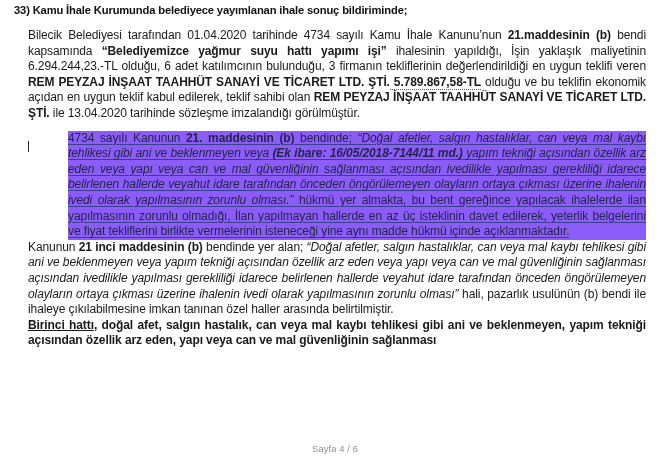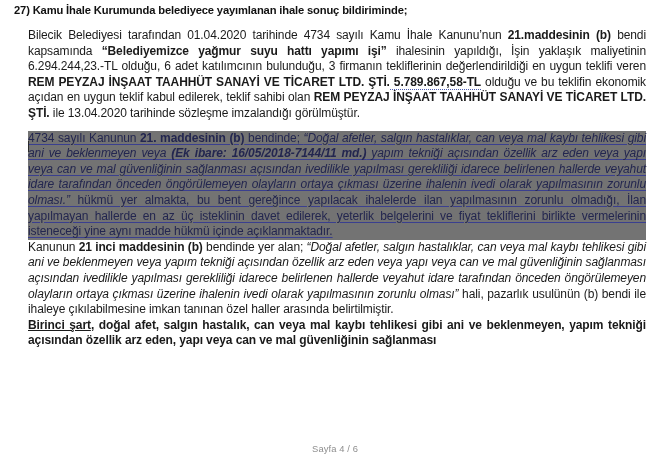--- a/index.html
+++ b/index.html
@@ -56,22 +56,23 @@
   .para.j { text-align: justify; text-align-last: left; }
 
   b, .b { font-weight: bold; }
   i, .i { font-style: italic; }
 
   .u { text-decoration: underline; }
 
   
   .quote-block {
     position: relative;
-    background: #737373;
+    background: #8b5cf6;
     padding: 0;
+    margin-left: 40px;
   }
 
   .hl-line {
     display: block;
     text-decoration: underline;
     text-decoration-color: #3a3f8f;
     text-underline-offset: 1.5px;
   }
 
   .blueish { color: #23264f; }
@@ -102,36 +103,36 @@
   .gap-sm { height: 9px; }
   .squig-b {
     border-bottom: 1.5px dotted #4a5ab0;
   }
 </style>
 </head>
 <body>
 
 <div class="page">
 
-  <div class="doc-heading">27) Kamu İhale Kurumunda belediyece yayımlanan ihale sonuç bildiriminde;</div>
+  <div class="doc-heading">33) Kamu İhale Kurumunda belediyece yayımlanan ihale sonuç bildiriminde;</div>
 
   <div class="body-block">
 
     <p class="para j"><span>Bilecik Belediyesi tarafından 01.04.2020 tarihinde 4734 sayılı Kamu İhale Kanunu’nun </span><b>21.maddesinin (b)</b><span> bendi kapsamında </span><b>“Belediyemizce yağmur suyu hattı yapımı işi”</b><span> ihalesinin yapıldığı, İşin yaklaşık maliyetinin 6.294.244,23.-TL olduğu, 6 adet katılımcının bulunduğu, 3 firmanın tekliflerinin değerlendirildiği en uygun teklifi veren </span><b>REM PEYZAJ İNŞAAT TAAHHÜT SANAYİ VE TİCARET LTD. ŞTİ.</b><b class="squig-b"> 5.789.867,58-TL</b><span> olduğu ve bu teklifin ekonomik açıdan en uygun teklif kabul edilerek, teklif sahibi olan </span><b>REM PEYZAJ İNŞAAT TAAHHÜT SANAYİ VE TİCARET LTD. ŞTİ.</b><span> ile 13.04.2020 tarihinde sözleşme imzalandığı görülmüştür.</span></p>
 
     <div class="gap-sm"></div>
 
     <div class="quote-block">
       <p class="para j hl-line blueish"><span>4734 sayılı Kanunun </span><b>21. maddesinin (b)</b><span> bendinde; </span><i>“Doğal afetler, salgın hastalıklar, can veya mal kaybı tehlikesi gibi ani ve beklenmeyen veya </i><b class="i">(Ek ibare: 16/05/2018-7144/11 md.)</b><i> yapım tekniği açısından özellik arz eden veya yapı veya can ve mal güvenliğinin sağlanması açısından ivedilikle yapılması gerekliliği idarece belirlenen hallerde veyahut idare tarafından önceden öngörülemeyen olayların ortaya çıkması üzerine ihalenin ivedi olarak yapılmasının zorunlu olması.”</i><span> hükmü yer almakta, bu bent gereğince yapılacak ihalelerde ilan yapılmasının zorunlu olmadığı, İlan yapılmayan hallerde en az üç isteklinin davet edilerek, yeterlik belgelerini ve fiyat tekliflerini birlikte vermelerinin isteneceği yine aynı madde hükmü içinde açıklanmaktadır.</span></p>
     </div>
 
     <p class="para j"><span>Kanunun </span><b>21 inci maddesinin (b)</b><span> bendinde yer alan; </span><i>“Doğal afetler, salgın hastalıklar, can veya mal kaybı tehlikesi gibi ani ve beklenmeyen veya yapım tekniği açısından özellik arz eden veya yapı veya can ve mal güvenliğinin sağlanması açısından ivedilikle yapılması gerekliliği idarece belirlenen hallerde veyahut idare tarafından önceden öngörülemeyen olayların ortaya çıkması üzerine ihalenin ivedi olarak yapılmasının zorunlu olması”</i><span> hali, pazarlık usulünün (b) bendi ile ihaleye çıkılabilmesine imkan tanınan özel haller arasında belirtilmiştir.</span></p>
 
 
-    <p class="para j"><b class="u">Birinci şart</b><b>, doğal afet, salgın hastalık, can veya mal kaybı tehlikesi gibi ani ve beklenmeyen, yapım tekniği açısından özellik arz eden, yapı veya can ve mal güvenliğinin sağlanması</b></p>
+    <p class="para j"><b class="u">Birinci hattı</b><b>, doğal afet, salgın hastalık, can veya mal kaybı tehlikesi gibi ani ve beklenmeyen, yapım tekniği açısından özellik arz eden, yapı veya can ve mal güvenliğinin sağlanması</b></p>
 
   </div>
 
   <div class="caret"></div>
 
   <div class="footer">Sayfa 4 / 6</div>
 
 </div>
 
 </body></html>

